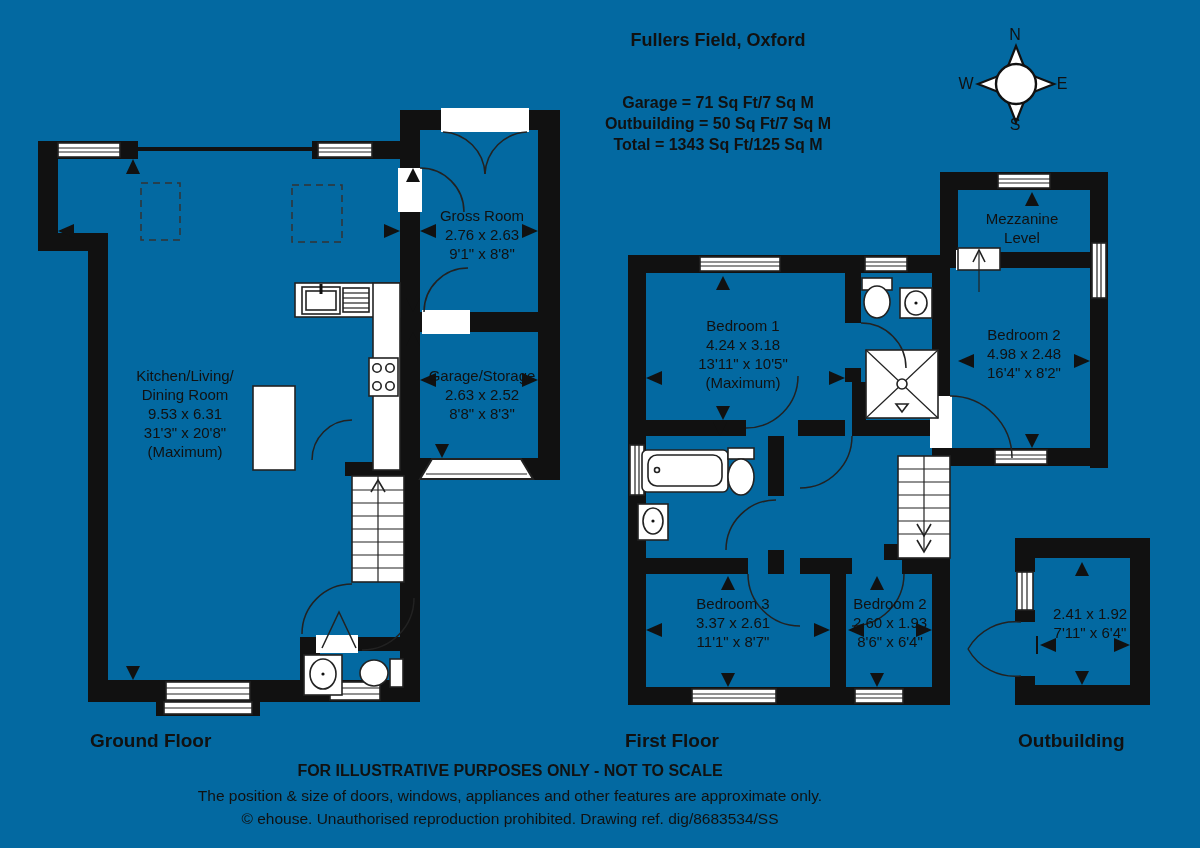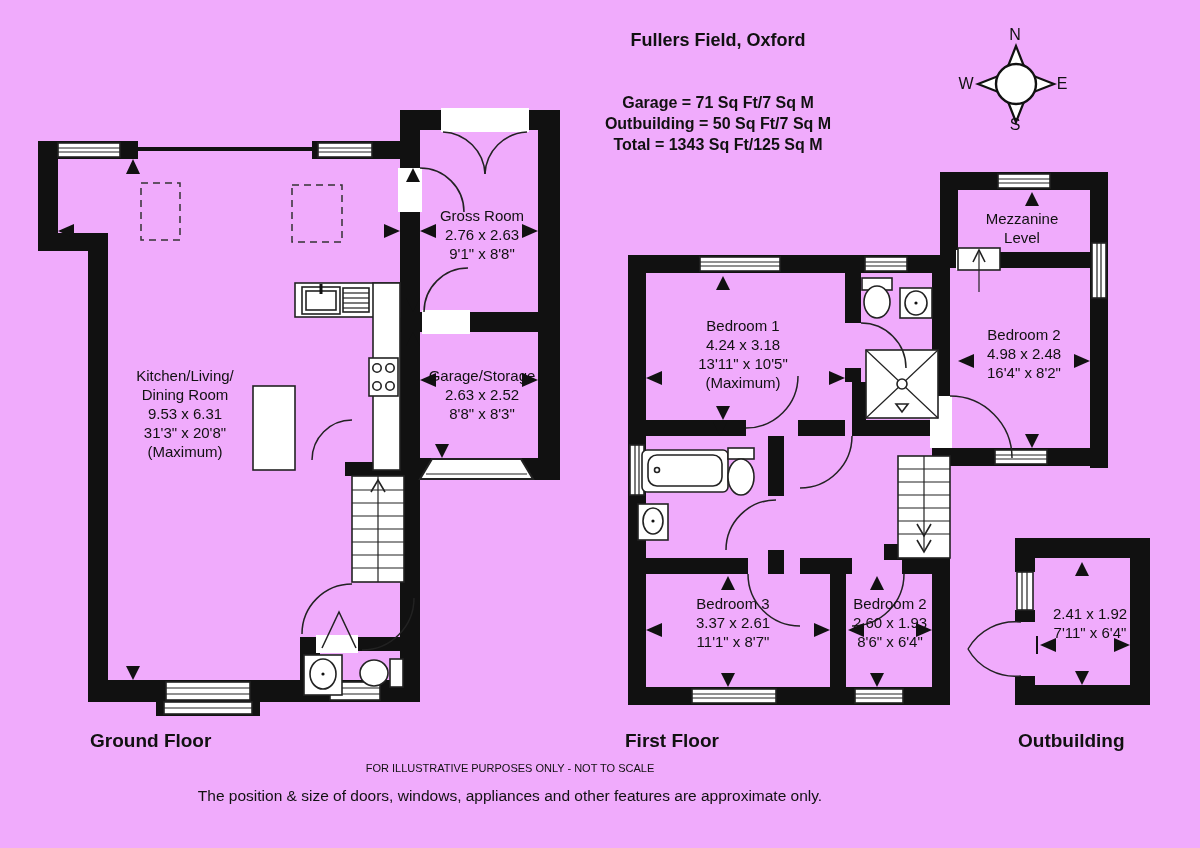--- a/index.html
+++ b/index.html
@@ -1,28 +1,28 @@
 <!DOCTYPE html>
 <html><head>
 <meta charset="utf-8">
 <style>
   html,body{margin:0;padding:0;background:#fff;}
-  #page{position:relative;width:1200px;height:848px;background:#f0abfc;overflow:hidden;
+  #page{position:relative;width:1200px;height:848px;background:#0369a1;overflow:hidden;
         font-family:"Liberation Sans",sans-serif;color:#111;}
   svg{position:absolute;left:0;top:0;}
   .hdr{position:absolute;left:718px;transform:translateX(-50%);white-space:nowrap;
        font-weight:bold;text-align:center;}
   .hdr.title{font-size:18px;}
   .hdr.line{font-size:16px;}
   .lbl{position:absolute;transform:translateX(-50%);text-align:center;
        font-size:15px;line-height:19px;white-space:nowrap;}
   .floor-lbl{position:absolute;font-weight:bold;font-size:19px;white-space:nowrap;}
   .foot{position:absolute;left:510px;transform:translateX(-50%);white-space:nowrap;
         font-size:15.5px;text-align:center;}
-  .foot.b{font-weight:normal;font-size:11px;}
+  .foot.b{font-weight:bold;font-size:16px;}
   .compass-letter{position:absolute;transform:translateX(-50%);font-size:16px;}
   .wall{fill:#111;}
   .opening{fill:#fff;}
   .thin{fill:#fff;stroke:#222;stroke-width:1.6;}
   .thinNF{fill:none;stroke:#222;stroke-width:1.6;}
   .arc{fill:none;stroke:#222;stroke-width:1.5;}
   .wline{stroke:#222;stroke-width:1.2;}
   .arrow{fill:#111;}
   .dash{fill:none;stroke:#333;stroke-width:1.5;stroke-dasharray:7 5;}
 </style>
@@ -409,14 +409,15 @@
   <div>2.41 x 1.92</div>
   <div>7'11" x 6'4"</div>
 </div>
 
 <div class="floor-lbl" style="left:90px;top:730px">Ground Floor</div>
 <div class="floor-lbl" style="left:625px;top:730px">First Floor</div>
 <div class="floor-lbl" style="left:1018px;top:730px">Outbuilding</div>
 
 <div class="foot b" style="top:762px">FOR ILLUSTRATIVE PURPOSES ONLY - NOT TO SCALE</div>
 <div class="foot" style="top:787px">The position &amp; size of doors, windows, appliances and other features are approximate only.</div>
+<div class="foot" style="top:810px">© ehouse. Unauthorised reproduction prohibited. Drawing ref. dig/8683534/SS</div>
 
 </div>
 
 </body></html>

